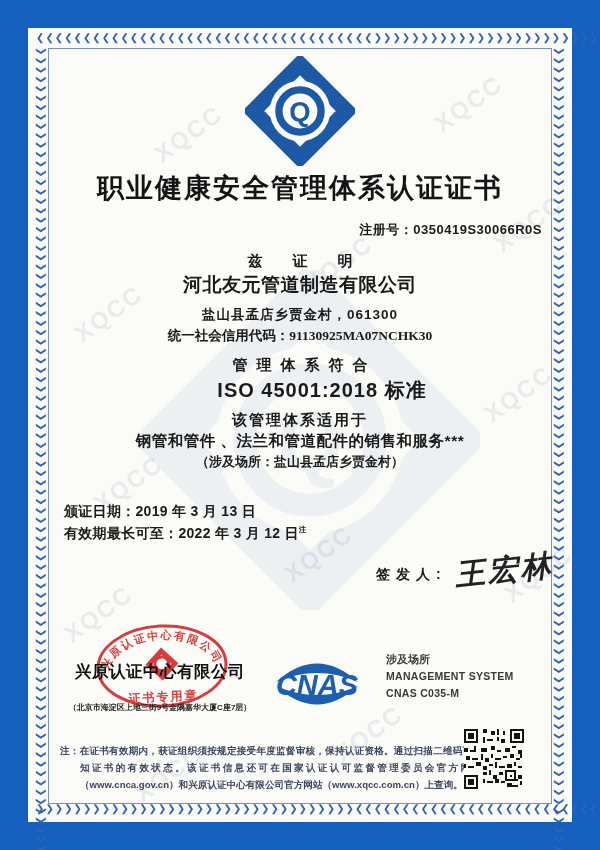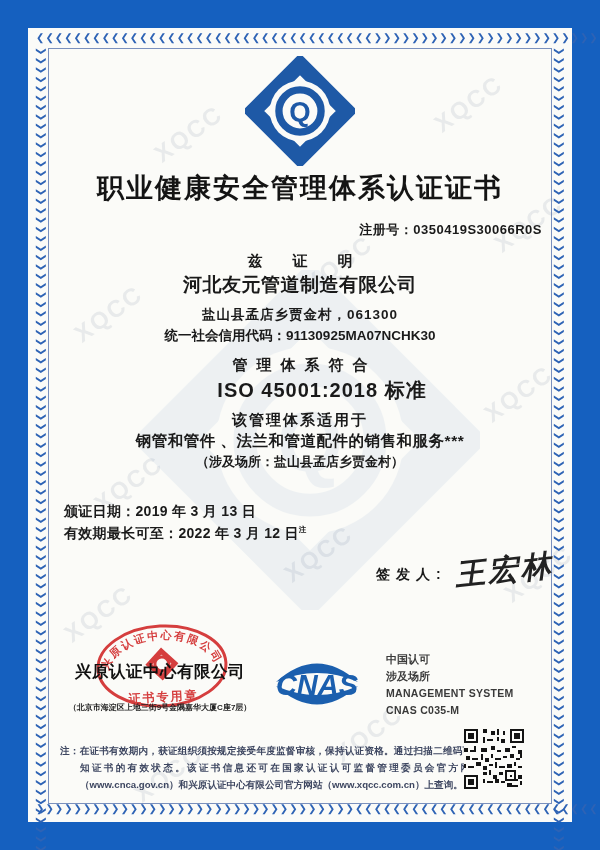--- a/index.html
+++ b/index.html
@@ -26,21 +26,21 @@
   .wm-logo{position:absolute;left:140px;top:270px;opacity:.06;z-index:1;}
   
   .abs{position:absolute;z-index:4;}
   .center{left:0;right:0;text-align:center;}
   .logo-top{left:245px;top:56px;}
   .title{top:170px;font-size:27px;font-weight:800;letter-spacing:2px;color:#141414;}
   .regno{top:221px;right:58px;font-size:13px;font-weight:700;letter-spacing:.5px;}
   .certify{top:252px;font-size:15px;font-weight:800;letter-spacing:30px;text-indent:30px;}
   .company{top:272px;font-size:19px;font-weight:800;letter-spacing:.5px;}
   .caddr{top:306px;font-size:13.5px;font-weight:600;letter-spacing:1px;}
-  .credit{top:327px;font-size:13.5px;font-weight:600;}
+  .credit{top:327px;font-size:13.5px;font-weight:600;font-family:Liberation Serif, serif;}
   .conform{top:356px;font-size:15px;font-weight:800;letter-spacing:9px;text-indent:9px;}
   .standard{top:377px;font-size:20px;font-weight:800;letter-spacing:1px;padding-left:44px;}
   .scope-intro{top:411px;font-size:15px;font-weight:800;letter-spacing:2px;}
   .scope{top:431px;font-size:15.5px;font-weight:700;letter-spacing:.5px;}
   .site{top:453px;font-size:13px;font-weight:700;}
   .issue{left:64px;top:503px;font-size:14px;font-weight:700;letter-spacing:.3px;}
   .expiry{left:64px;top:525px;font-size:14px;font-weight:700;letter-spacing:.3px;}
   .expiry sup{font-size:7.5px;font-weight:700;vertical-align:super;}
   .signer{left:348px;top:550px;display:flex;align-items:flex-start;gap:10px;}
   .signer-label{font-size:14px;font-weight:600;letter-spacing:6px;padding-top:16px;white-space:nowrap;margin-left:28px;}
@@ -152,21 +152,20 @@
   <div class="abs issuer-name">兴原认证中心有限公司</div>
   <div class="abs issuer-addr">（北京市海淀区上地三街9号金隅嘉华大厦C座7层）</div>
 
   <svg class="abs cnas-logo" width="102" height="78" viewBox="0 0 102 78">
     <path d="M10 37 Q51 0 92 37 Q51 19 10 37 Z" fill="#1b5fae"></path>
     <path d="M10 41 Q51 78 92 41 Q51 59 10 41 Z" fill="#1b5fae"></path>
     <text x="51" y="50" text-anchor="middle" font-size="29" font-weight="bold" font-style="italic" fill="#1b5fae">CNAS</text>
   </svg>
 
   <div class="abs cnas-text">
-    <div>中国认可</div>
     <div>涉及场所</div>
     <div class="en">MANAGEMENT SYSTEM</div>
     <div class="en">CNAS C035-M</div>
   </div>
 
   <div class="abs note">
     <span>注：</span><span>在证书有效期内，获证组织须按规定接受年度监督审核，保持认证资格。通过扫描二维码可获知证书的有效状态。该证书信息还可在国家认证认可监督管理委员会官方网站（www.cnca.gov.cn）和兴原认证中心有限公司官方网站（www.xqcc.com.cn）上查询。</span>
   </div>
 
   <svg class="abs qr" width="60" height="60" viewBox="0 0 29 29" shape-rendering="crispEdges">

